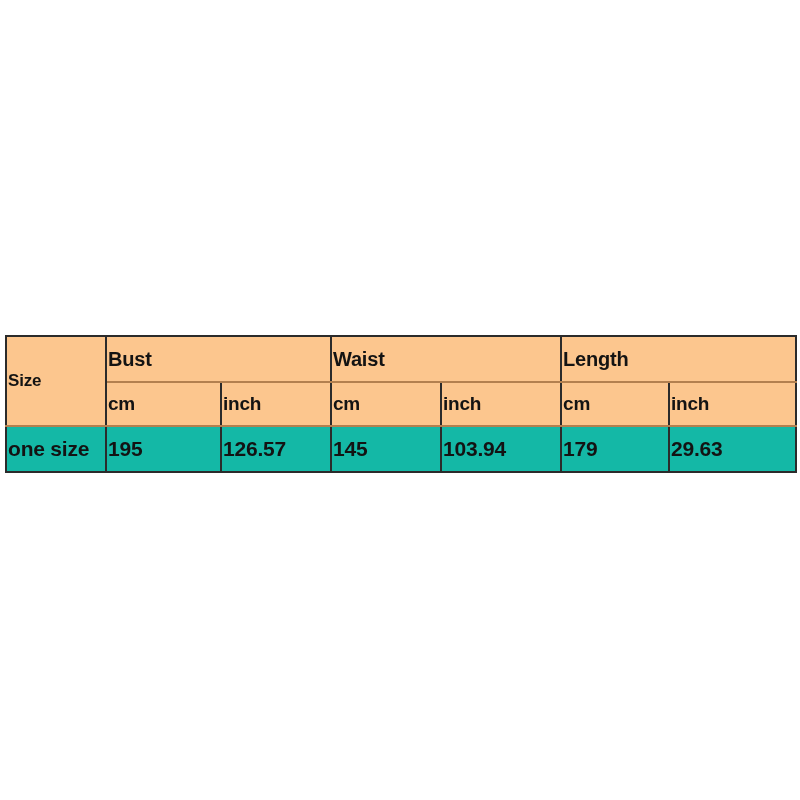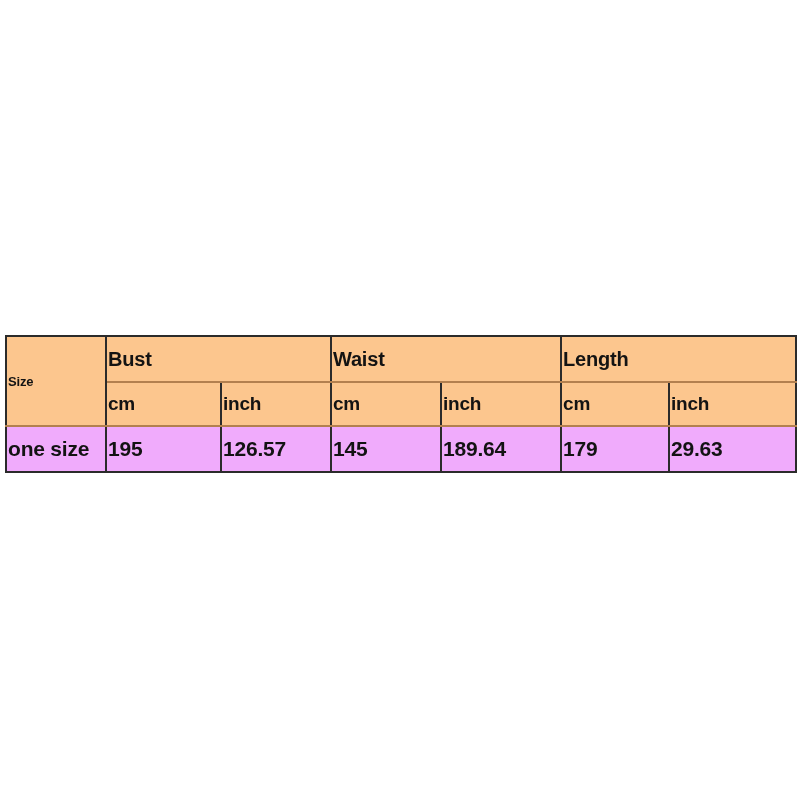--- a/index.html
+++ b/index.html
@@ -59,36 +59,36 @@
   
   td.group-title {
     height: 42px;
     font-size: 20px;
     border-bottom: 2px solid #b3804f;
   }
 
   
   td.size-head {
     height: 84px;
-    font-size: 13px;
+    font-size: 17px;
     border-bottom: 2px solid #b3804f;
   }
 
   
   td.unit {
     height: 40px;
     font-size: 19px;
     border-bottom: 2px solid #b3804f;
     margin-left: 28px;
   }
 
   
   tr.data-row td {
     height: 42px;
-    background: #f0abfc;
+    background: #14b8a6;
     font-size: 21px;
   }
 
   td.data-label {
     font-size: 20px;
   }
 </style>
 </head>
 <body>
 
@@ -121,21 +121,21 @@
           <td class="hdr unit">inch</td>
           <td class="hdr unit">cm</td>
           <td class="hdr unit">inch</td>
         </tr>
 
         <tr class="data-row">
           <td class="data-label">one size</td>
           <td>195</td>
           <td>126.57</td>
           <td>145</td>
-          <td>189.64</td>
+          <td>103.94</td>
           <td>179</td>
           <td>29.63</td>
         </tr>
       </tbody>
     </table>
   </div>
 
 </div>
 
 </body></html>

